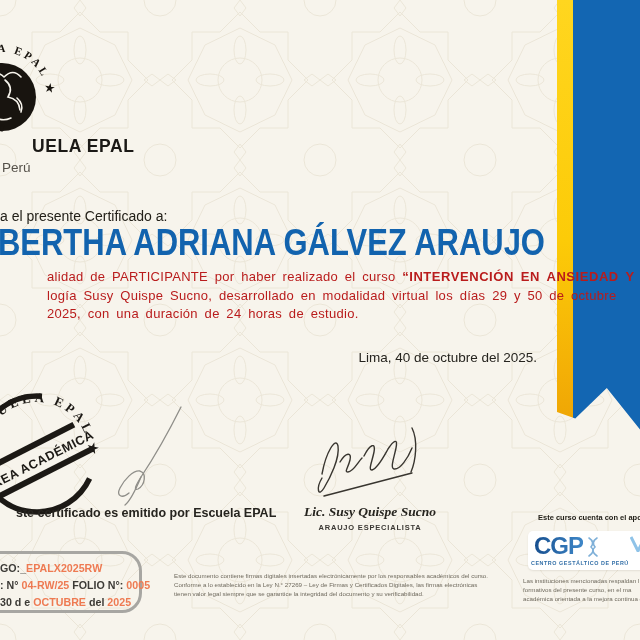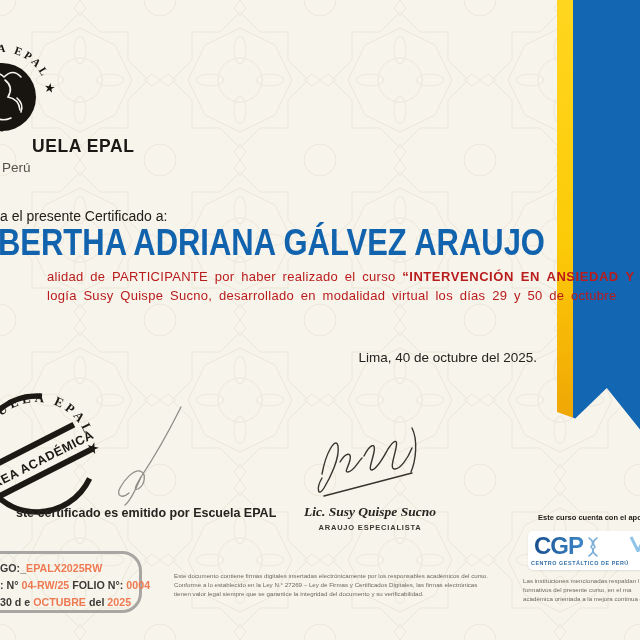--- a/index.html
+++ b/index.html
@@ -111,20 +111,21 @@
   <div class="abs brand-name">UELA EPAL</div>
   <div class="abs brand-country">Perú</div>
 
   <div class="abs intro-line">a el presente Certificado a:</div>
 
   <div class="abs recipient">BERTHA ADRIANA GÁLVEZ ARAUJO</div>
 
   <div class="abs body-text">
       <div><span>alidad de PARTICIPANTE por haber realizado el curso </span><span class="seg-b">“INTERVENCIÓN EN ANSIEDAD Y</span></div>
       <div><span>logía Susy Quispe Sucno, desarrollado en modalidad virtual los días 29 y 50 de octubre</span></div>
+      <div><span>2025, con una duración de 24 horas de estudio.</span></div>
     </div>
 
   <div class="abs date-line">Lima, 40 de octubre del 2025.</div>
 
   <svg class="abs" style="left:-63px;top:352px" width="205" height="210" xmlns="http://www.w3.org/2000/svg">
     <defs>
         <path id="stampArc" d="M 48,102 A 52,52 0 0 1 152,102"></path>
       </defs>
     <circle cx="100" cy="102" r="58" fill="none" stroke="#1c1915" stroke-width="5.5" pathLength="360" stroke-dasharray="250 110" stroke-dashoffset="-25"></circle>
     <text font-family="Liberation Serif,serif" font-weight="bold" font-size="13" letter-spacing="3.5" fill="#1c1915">
@@ -154,21 +155,21 @@
       <path d="M104,12 C110,24 108,44 103,56"></path>
       <path d="M16,80 L104,57"></path>
     </g>
   </svg>
   <div class="abs signer-name">Lic. Susy Quispe Sucno</div>
   <div class="abs signer-role">ARAUJO ESPECIALISTA</div>
 
   <div class="abs code-box"></div>
   <div class="abs code-lines">
       <div><span class="seg-dark">GO:_</span><span class="seg-orange">EPALX2025RW</span></div>
-      <div><span class="seg-dark">: N° </span><span class="seg-orange">04-RW/25</span><span class="seg-dark">  FOLIO N°: </span><span class="seg-orange">0004</span></div>
+      <div><span class="seg-dark">: N° </span><span class="seg-orange">04-RW/25</span><span class="seg-dark">  FOLIO N°: </span><span class="seg-orange">0005</span></div>
       <div><span class="seg-dark">30 d e </span><span class="seg-orange">OCTUBRE</span><span class="seg-dark"> del </span><span class="seg-orange">2025</span></div>
     </div>
 
   <div class="abs legal-center">
       <div>Este documento contiene firmas digitales insertadas electrónicamente por los responsables académicos del curso.</div>
       <div>Conforme a lo establecido en la Ley N.° 27269 – Ley de Firmas y Certificados Digitales, las firmas electrónicas</div>
       <div>tienen valor legal siempre que se garantice la integridad del documento y su verificabilidad.</div>
     </div>
 
   <div class="abs support-note">Este curso cuenta con el apoyo aca</div>

